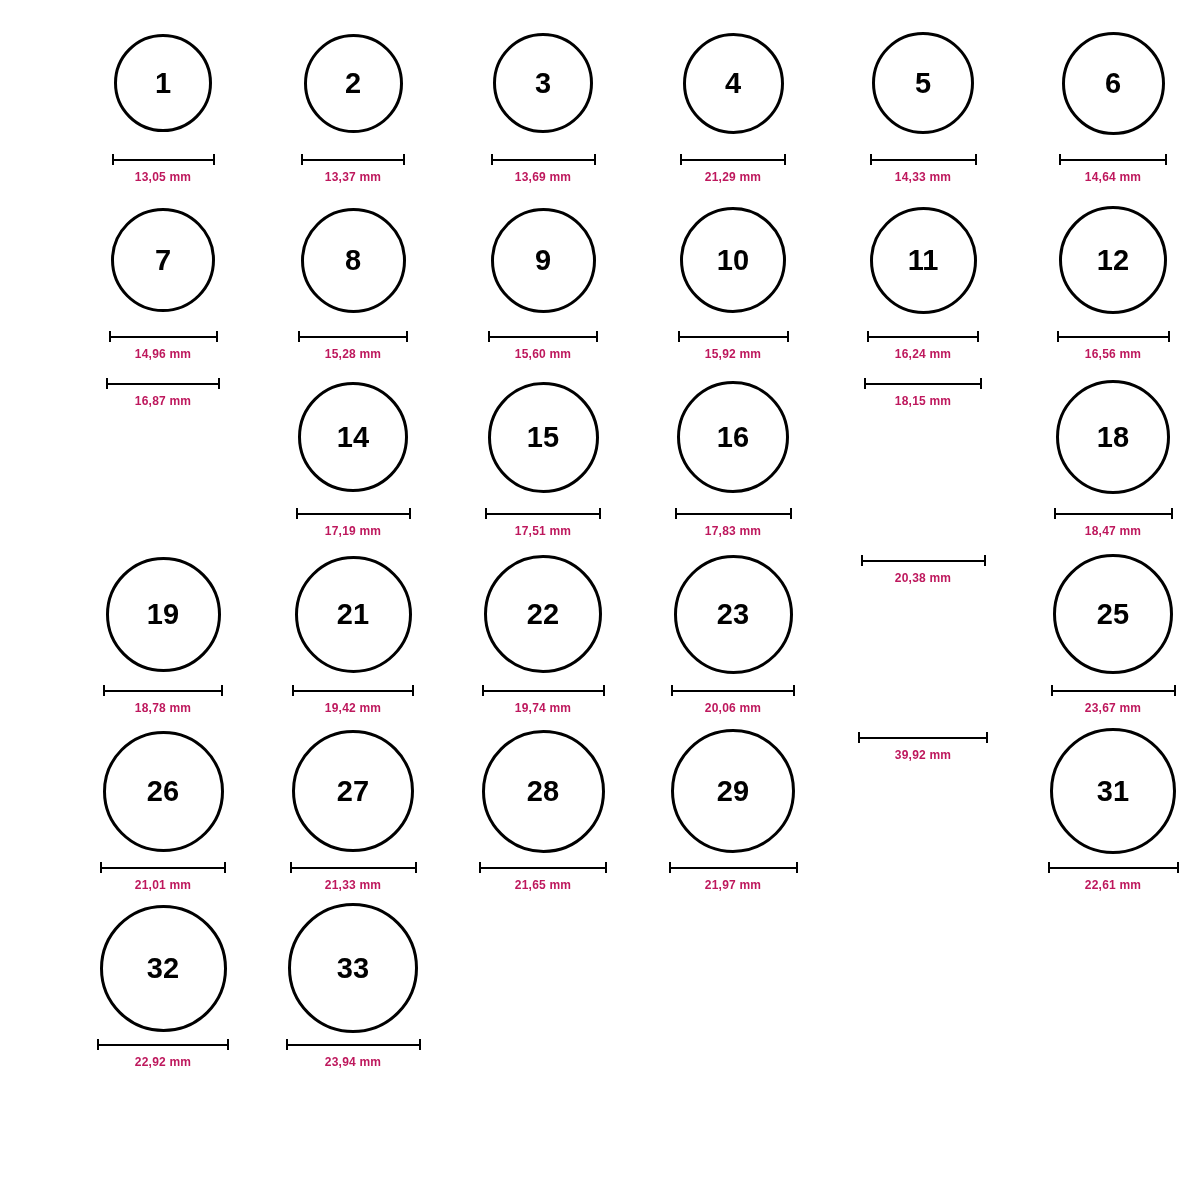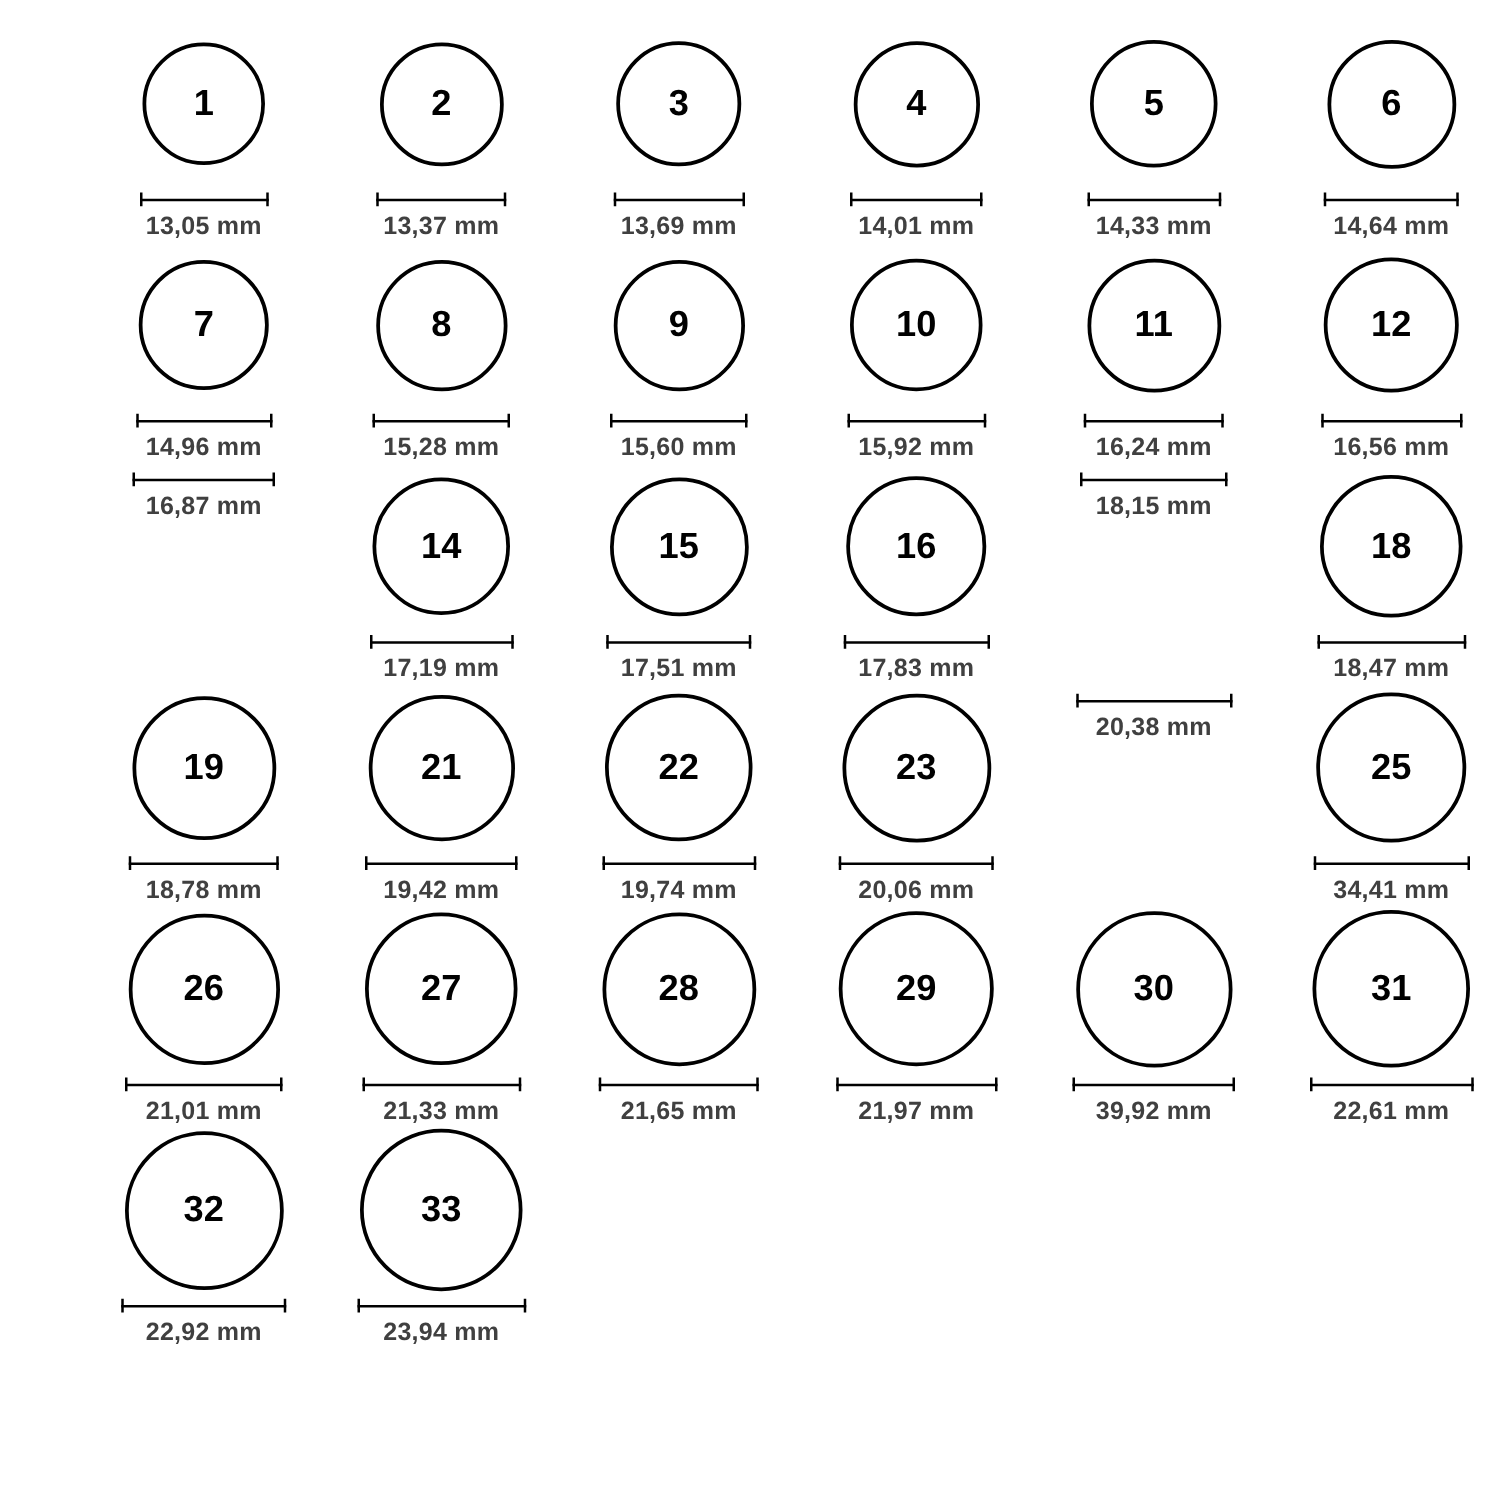--- a/index.html
+++ b/index.html
@@ -91,25 +91,25 @@
   .dim-line .tick {
     position: relative;
     width: 2px;
     height: 11px;
     background: #000000;
     z-index: 2;
   }
 
   .mm-label {
     font-weight: bold;
-    font-size: 20px;
+    font-size: 12px;
     margin-top: 5px;
     letter-spacing: 0.2px;
     white-space: nowrap;
-    color: #404040;
+    color: #be185d;
   }
 </style>
 </head>
 <body>
 
 <div class="chart">
   <div class="grid">
       <div class="cell">
         <div class="circle-wrap">
           <div class="circle" style="width: 98px; height: 98px;">
@@ -160,21 +160,21 @@
           <div class="circle" style="width: 101px; height: 101px;">
             <span class="size-label">4</span>
           </div>
         </div>
         <div class="measure">
           <div class="dim-line" style="width: 106px;">
             <div class="bar"></div>
             <div class="tick"></div>
             <div class="tick"></div>
           </div>
-          <div class="mm-label">14,01 mm</div>
+          <div class="mm-label">21,29 mm</div>
         </div>
       </div>
       <div class="cell">
         <div class="circle-wrap">
           <div class="circle" style="width: 102px; height: 102px;">
             <span class="size-label">5</span>
           </div>
         </div>
         <div class="measure">
           <div class="dim-line" style="width: 107px;">
@@ -445,21 +445,21 @@
           <div class="circle" style="width: 120px; height: 120px;">
             <span class="size-label">25</span>
           </div>
         </div>
         <div class="measure">
           <div class="dim-line" style="width: 125px;">
             <div class="bar"></div>
             <div class="tick"></div>
             <div class="tick"></div>
           </div>
-          <div class="mm-label">34,41 mm</div>
+          <div class="mm-label">23,67 mm</div>
         </div>
       </div>
       <div class="cell">
         <div class="circle-wrap">
           <div class="circle" style="width: 121px; height: 121px;">
             <span class="size-label">26</span>
           </div>
         </div>
         <div class="measure">
           <div class="dim-line" style="width: 126px;">
@@ -509,25 +509,20 @@
         <div class="measure">
           <div class="dim-line" style="width: 129px;">
             <div class="bar"></div>
             <div class="tick"></div>
             <div class="tick"></div>
           </div>
           <div class="mm-label">21,97 mm</div>
         </div>
       </div>
       <div class="cell">
-        <div class="circle-wrap">
-          <div class="circle" style="width: 125px; height: 125px;">
-            <span class="size-label">30</span>
-          </div>
-        </div>
         <div class="measure">
           <div class="dim-line" style="width: 130px;">
             <div class="bar"></div>
             <div class="tick"></div>
             <div class="tick"></div>
           </div>
           <div class="mm-label">39,92 mm</div>
         </div>
       </div>
       <div class="cell">

